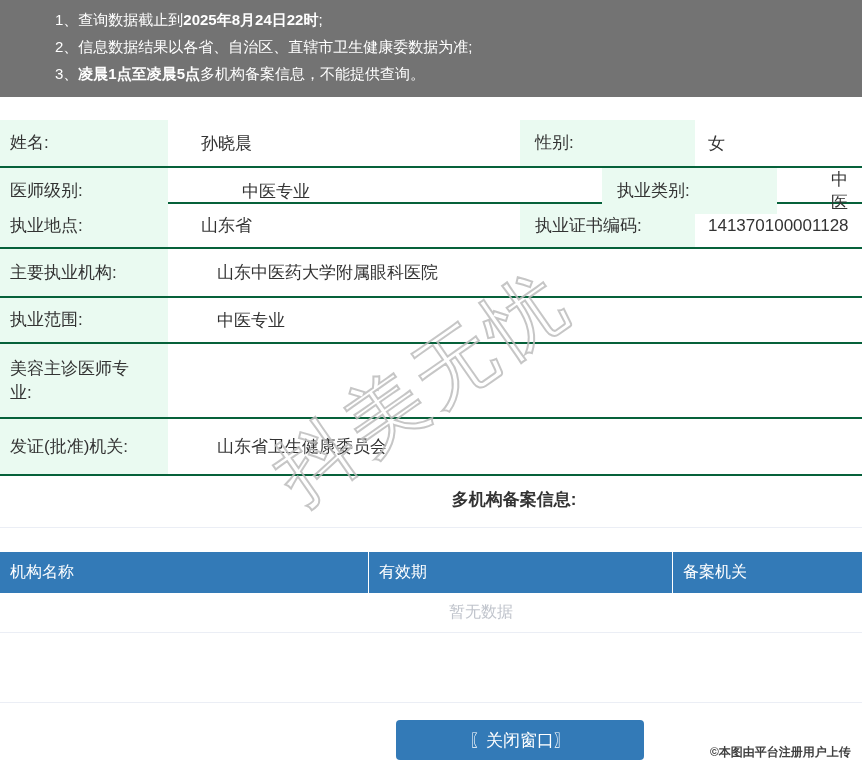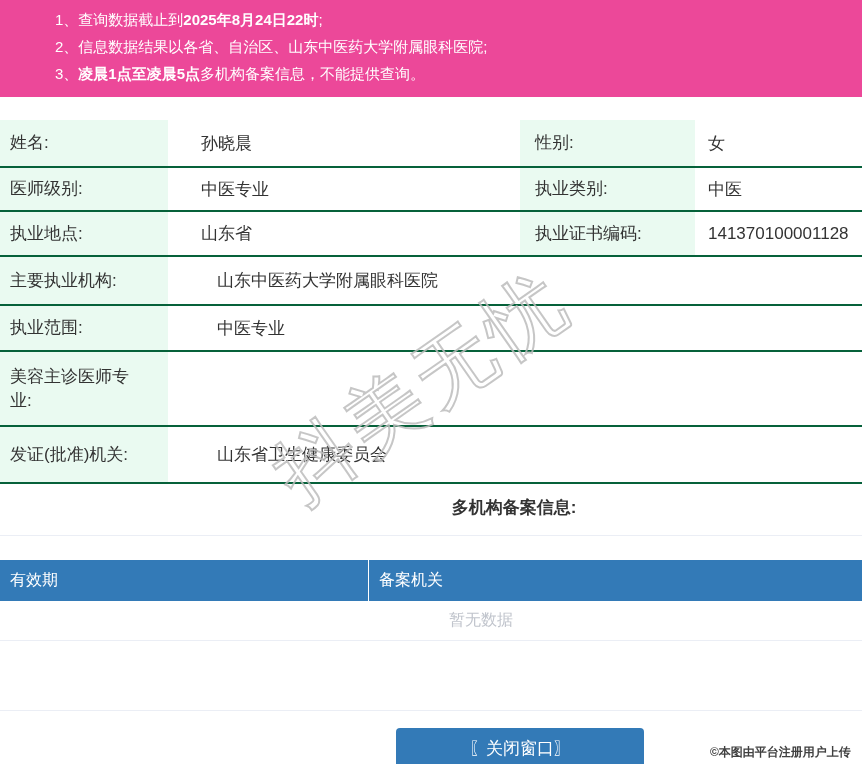--- a/index.html
+++ b/index.html
@@ -1,30 +1,30 @@
 <!DOCTYPE html>
 <html><head>
 <meta charset="utf-8">
 <style>
   * { margin:0; padding:0; box-sizing:border-box; }
   html,body { width:862px; height:764px; background:#fff; overflow:hidden;
     font-family:"Liberation Sans","DejaVu Sans",sans-serif; }
   .page { position:relative; width:862px; height:764px; background:#fff; overflow:hidden; }
 
   
-  .banner { width:862px; height:97px; background:#ec4899; padding:6px 10px 0 55px; }
+  .banner { width:862px; height:97px; background:#737373; padding:6px 10px 0 55px; }
   .notice-line { color:#fff; font-size:15px; line-height:27px; white-space:nowrap; }
   .notice-line b { font-weight:bold; }
 
   
   .info-table { margin-top:23px; width:862px; color:#333; font-size:17px; }
   .irow { display:grid; border-bottom:2px solid #06613a; }
   .irow.cols4 { grid-template-columns:168px 352px 175px 1fr; }
   .irow.cols2 { grid-template-columns:168px 1fr;gap:16px; }
-  .r1{height:48px;} .r2{height:44px;} .r3{height:45px;} .r4{height:49px;}
+  .r1{height:48px;} .r2{height:36px;gap:41px;} .r3{height:45px;} .r4{height:49px;}
   .r5{height:46px;} .r6{height:75px;} .r7{height:57px;}
   .cell { display:flex; align-items:center; }
   .lbl { background:#eafaf1; padding:0 38px 0 10px; line-height:24px; }
   .lbl.l2 { padding-left:15px; }
   .val { padding-left:33px; }
   .val.v2 { padding-left:13px; }
 
   
   .filing-title { margin-top:13px; padding-left:166px; text-align:center;
     font-size:17px; font-weight:bold; color:#333; height:21px; line-height:21px; }
@@ -53,21 +53,21 @@
     color:transparent; -webkit-text-stroke:2px #bdbdbd;
     opacity:.85; pointer-events:none; z-index:5; }
 </style>
 </head>
 <body>
 
 <div class="page">
 
   <div class="banner">
     <div class="notice-line"><span>1、</span><span>查询数据截止到</span><b>2025年8月24日22时</b><span>;</span></div>
-    <div class="notice-line"><span>2、</span><span>信息数据结果以各省、自治区、山东中医药大学附属眼科医院;</span><b></b><span></span></div>
+    <div class="notice-line"><span>2、</span><span>信息数据结果以各省、自治区、直辖市卫生健康委数据为准;</span><b></b><span></span></div>
     <div class="notice-line"><span>3、</span><span></span><b>凌晨1点至凌晨5点</b><span>多机构备案信息，不能提供查询。</span></div>
   </div>
 
   <div class="info-table">
     <div class="irow cols4 r1">
       <div class="cell lbl">姓名:</div>
       <div class="cell val">孙晓晨</div>
       <div class="cell lbl l2">性别:</div>
       <div class="cell val v2">女</div>
     </div>
@@ -97,20 +97,21 @@
     <div class="irow cols2 r7">
       <div class="cell lbl">发证(批准)机关:</div>
       <div class="cell val">山东省卫生健康委员会</div>
     </div>
   </div>
 
   <div class="filing-title">多机构备案信息:</div>
   <div class="thin-line line-a"></div>
 
   <div class="fheader">
+    <div class="fh">机构名称</div>
     <div class="fh">有效期</div>
     <div class="fh">备案机关</div>
   </div>
   <div class="fempty">暂无数据</div>
 
   <div class="thin-line line-b"></div>
 
   <button class="close-btn">〖关闭窗口〗</button>
   <div class="upload-note">©本图由平台注册用户上传</div>
 

